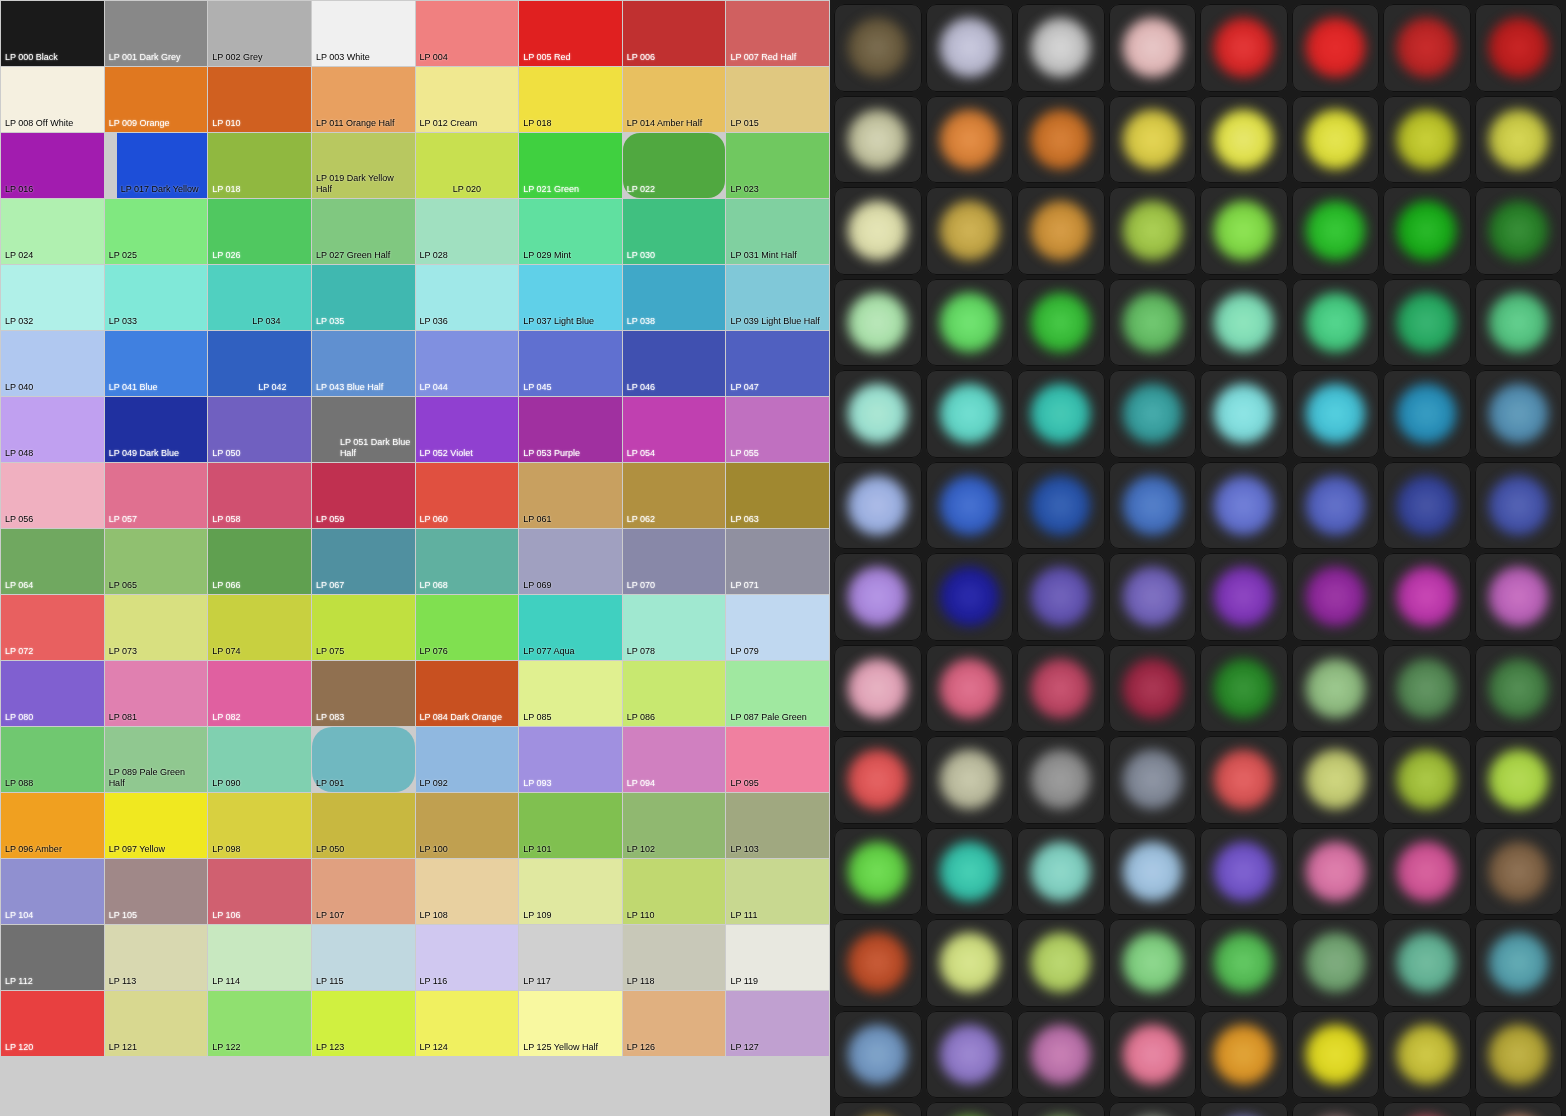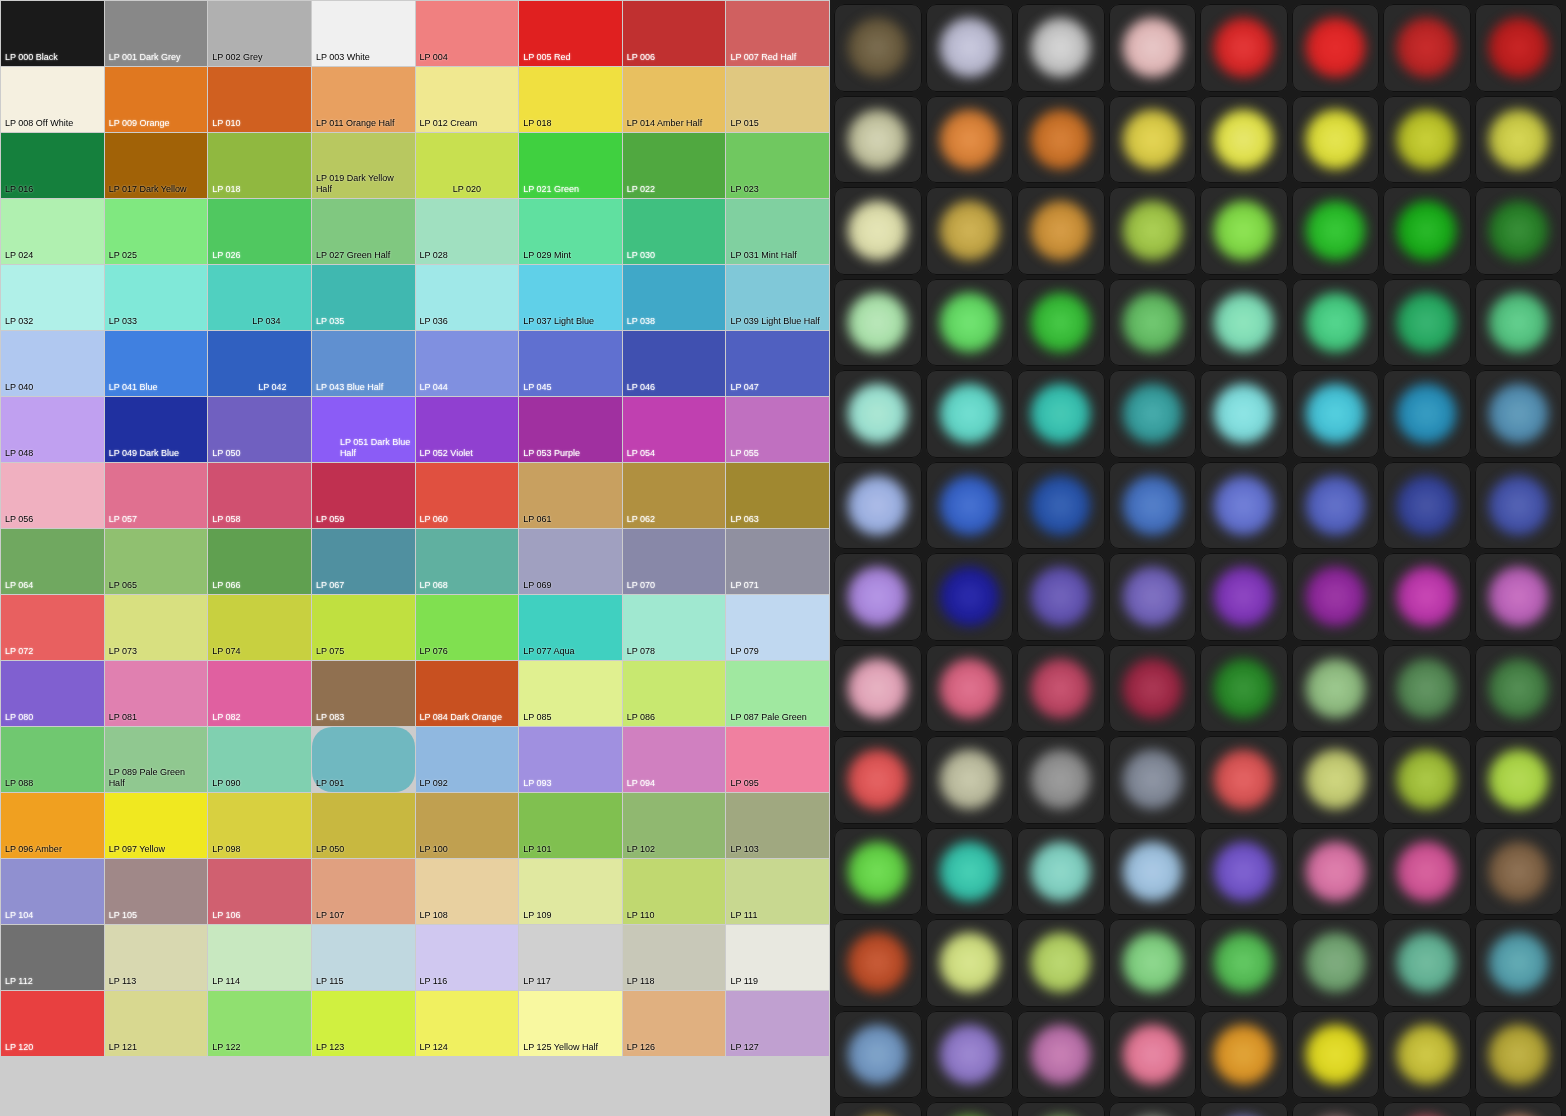--- a/index.html
+++ b/index.html
@@ -114,39 +114,39 @@
     </div>
     <div class="color-swatch" style="background: rgb(240, 224, 64);">
       <span class="label" style="color: rgb(0, 0, 0);">LP 018</span>
     </div>
     <div class="color-swatch" style="background: rgb(232, 192, 96);">
       <span class="label" style="color: rgb(0, 0, 0);">LP 014 Amber Half</span>
     </div>
     <div class="color-swatch" style="background: rgb(224, 200, 128);">
       <span class="label" style="color: rgb(0, 0, 0);">LP 015</span>
     </div>
-    <div class="color-swatch" style="background: #15803d;">
+    <div class="color-swatch" style="background: #a21caf;">
       <span class="label" style="color: rgb(0, 0, 0);">LP 016</span>
     </div>
-    <div class="color-swatch" style="background: #a16207;">
+    <div class="color-swatch" style="background: #1d4ed8; margin-left: 12px;">
       <span class="label" style="color: rgb(0, 0, 0);">LP 017 Dark Yellow</span>
     </div>
     <div class="color-swatch" style="background: rgb(144, 184, 64);">
       <span class="label" style="color: rgb(255, 255, 255);">LP 018</span>
     </div>
     <div class="color-swatch" style="background: rgb(184, 200, 96);">
       <span class="label" style="color: rgb(0, 0, 0);">LP 019 Dark Yellow Half</span>
     </div>
     <div class="color-swatch" style="background: rgb(200, 224, 80); align-items: center;">
       <span class="label" style="color: rgb(0, 0, 0);">LP 020</span>
     </div>
     <div class="color-swatch" style="background: rgb(64, 208, 64);">
       <span class="label" style="color: rgb(255, 255, 255);">LP 021 Green</span>
     </div>
-    <div class="color-swatch" style="background: rgb(80, 168, 64);">
+    <div class="color-swatch" style="background: rgb(80, 168, 64); border-radius: 17px;">
       <span class="label" style="color: rgb(255, 255, 255);">LP 022</span>
     </div>
     <div class="color-swatch" style="background: rgb(112, 200, 96);">
       <span class="label" style="color: rgb(0, 0, 0);">LP 023</span>
     </div>
     <div class="color-swatch" style="background: rgb(176, 240, 176);">
       <span class="label" style="color: rgb(0, 0, 0);">LP 024</span>
     </div>
     <div class="color-swatch" style="background: rgb(128, 232, 128);">
       <span class="label" style="color: rgb(0, 0, 0);">LP 025</span>
@@ -219,21 +219,21 @@
     </div>
     <div class="color-swatch" style="background: rgb(192, 160, 240);">
       <span class="label" style="color: rgb(0, 0, 0);">LP 048</span>
     </div>
     <div class="color-swatch" style="background: rgb(32, 48, 160);">
       <span class="label" style="color: rgb(255, 255, 255);">LP 049 Dark Blue</span>
     </div>
     <div class="color-swatch" style="background: rgb(112, 96, 192);">
       <span class="label" style="color: rgb(255, 255, 255);">LP 050</span>
     </div>
-    <div class="color-swatch" style="background: #8b5cf6; padding-left: 28px;">
+    <div class="color-swatch" style="background: #737373; padding-left: 28px;">
       <span class="label" style="color: rgb(255, 255, 255);">LP 051 Dark Blue Half</span>
     </div>
     <div class="color-swatch" style="background: rgb(144, 64, 208);">
       <span class="label" style="color: rgb(255, 255, 255);">LP 052 Violet</span>
     </div>
     <div class="color-swatch" style="background: rgb(160, 48, 160);">
       <span class="label" style="color: rgb(255, 255, 255);">LP 053 Purple</span>
     </div>
     <div class="color-swatch" style="background: rgb(192, 64, 176);">
       <span class="label" style="color: rgb(255, 255, 255);">LP 054</span>

